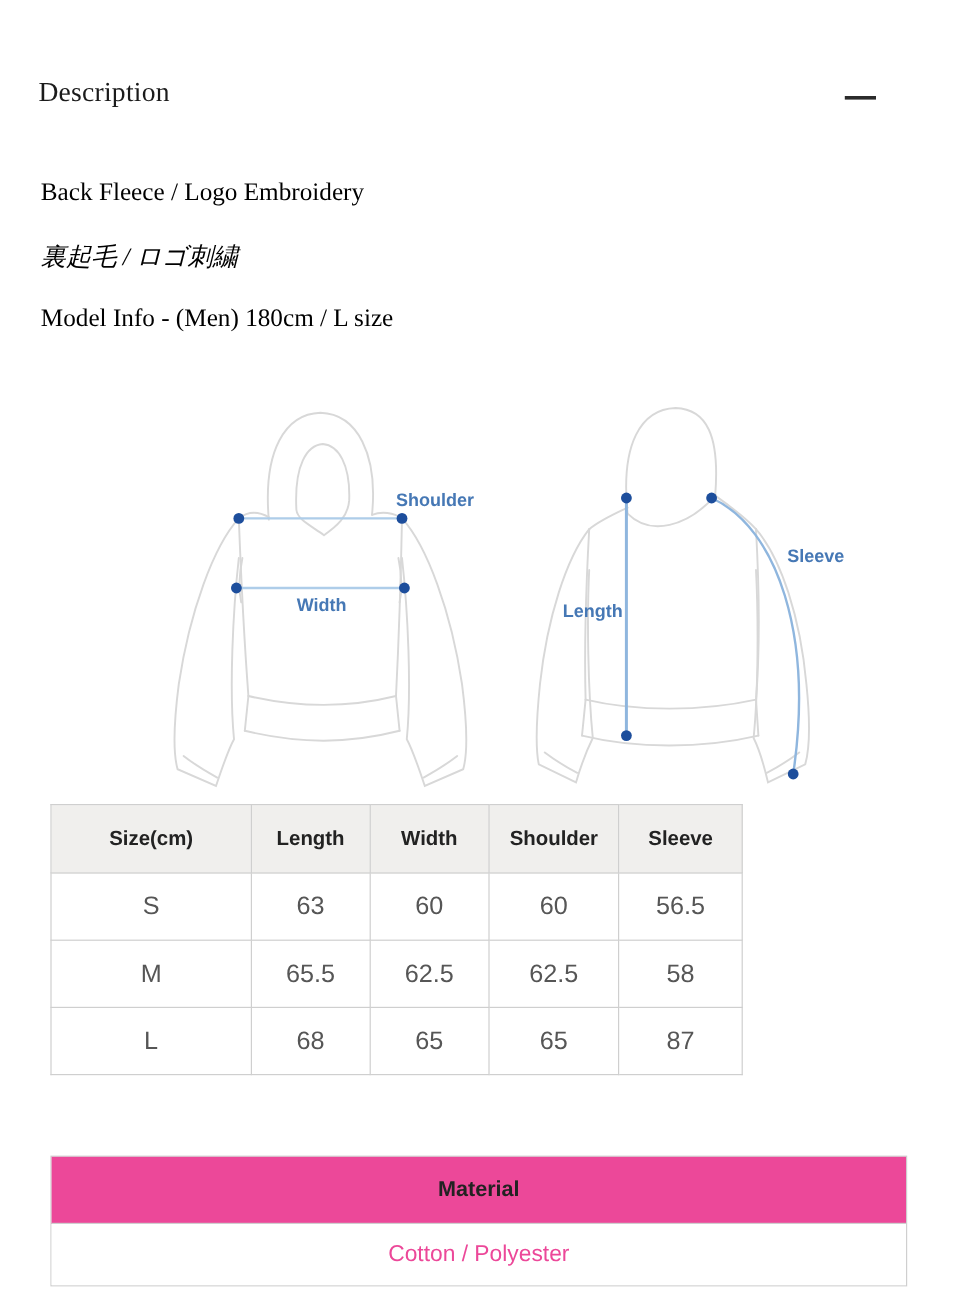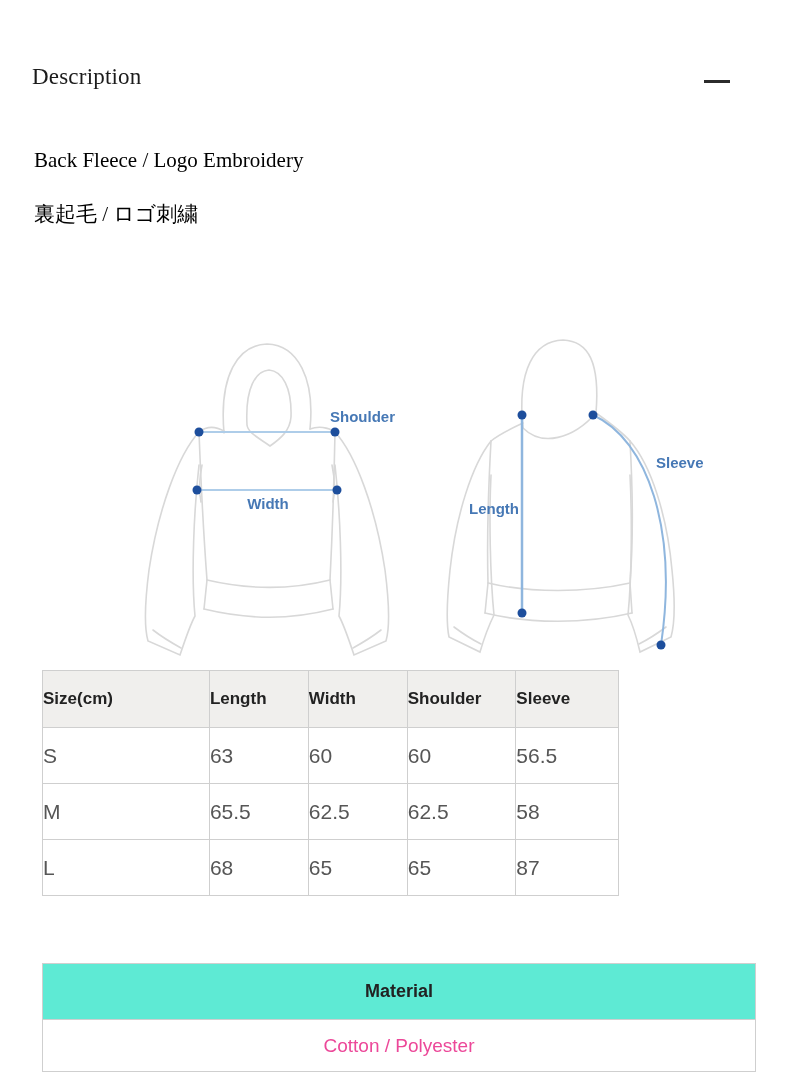--- a/index.html
+++ b/index.html
@@ -34,39 +34,39 @@
   }
   .minus-btn .bar {
     position: absolute;
     left: 7px; top: 8px;
     width: 26px; height: 3px;
     background: #2b2b2b;
   }
   
   .desc-line { position: absolute; left: 34px; font-size: 21px; color: #000000; }
   .desc-line-1 { top: 148px; }
-  .desc-line-2 { top: 200px; }
+  .desc-line-2 { top: 200px; font-style: italic; }
   .desc-line-3 { top: 253px; }
 
   
   .diagram { position: absolute; left: 0; top: 335px; width: 798px; height: 330px; }
   .hoodie-svg { position: absolute; top: 0; }
   .front-svg { left: 120px; }
   .back-svg  { left: 430px; }
   .outline { stroke: #d8d8d8; stroke-width: 1.6; fill: none; stroke-linecap: round; }
   .measure-label { font-family: "Liberation Sans", "DejaVu Sans", sans-serif; font-size: 15px; font-weight: bold; }
 
   
   .size-table {
     position: absolute;
     left: 42px; top: 670px;
     width: 577px;
     border-collapse: collapse;
     font-family: "Liberation Sans", "DejaVu Sans", sans-serif;
-    text-align: left;
+    text-align: center;
   }
   .size-table th, .size-table td { border: 1px solid #cfcfcf; }
   .size-table th {
     height: 57px;
     background: #f0efed;
     font-size: 17px;
     font-weight: bold;
     color: #222222;
   }
   .size-table td {
@@ -81,21 +81,21 @@
   .material-table {
     position: absolute;
     left: 42px; top: 963px;
     width: 714px;
     font-family: "Liberation Sans", "DejaVu Sans", sans-serif;
     text-align: center;
     border: 1px solid #cfcfcf;
   }
   .material-header {
     height: 56px;
-    background: #5eead4;
+    background: #ec4899;
     border-bottom: 1px solid #cfcfcf;
     font-size: 18px;
     font-weight: bold;
     color: #222222;
     display: flex; align-items: center; justify-content: center;
   }
   .material-value {
     height: 51px;
     background: #ffffff;
     font-size: 19px;
@@ -110,20 +110,21 @@
 
   <div class="accordion-header">
     <span class="accordion-title">Description</span>
     <button class="minus-btn">
       <span class="bar"></span>
     </button>
   </div>
 
   <p class="desc-line desc-line-1">Back Fleece / Logo Embroidery</p>
   <p class="desc-line desc-line-2">裏起毛 / ロゴ刺繍</p>
+  <p class="desc-line desc-line-3">Model Info - (Men) 180cm / L size</p>
 
   <div class="diagram">
 
     <svg class="hoodie-svg front-svg" width="305" height="330" viewBox="0 0 305 330">
       <g class="outline">
         <path d="M104,98 C99,40 118,10 147,9 C178,10 195,44 190,94"></path>
         <path d="M150,111 C139,103 128,98 127,90 C125,52 136,36 149,35 C162,36 172,52 171,82 C170,96 160,104 150,111 Z"></path>
         <path d="M79,97 C88,90 97,92 104,96"></path>
         <path d="M190,94 C198,91 208,92 215,97"></path>
         <path d="M79,97 C81,150 84,205 87,245"></path>

